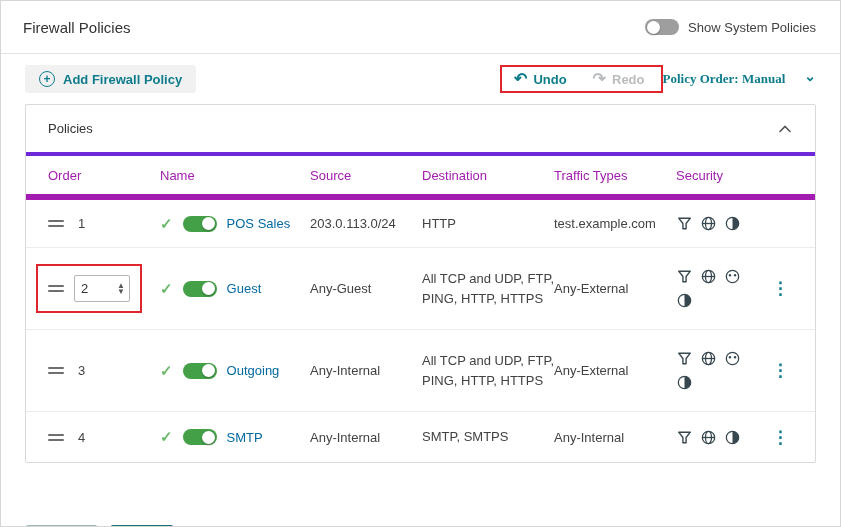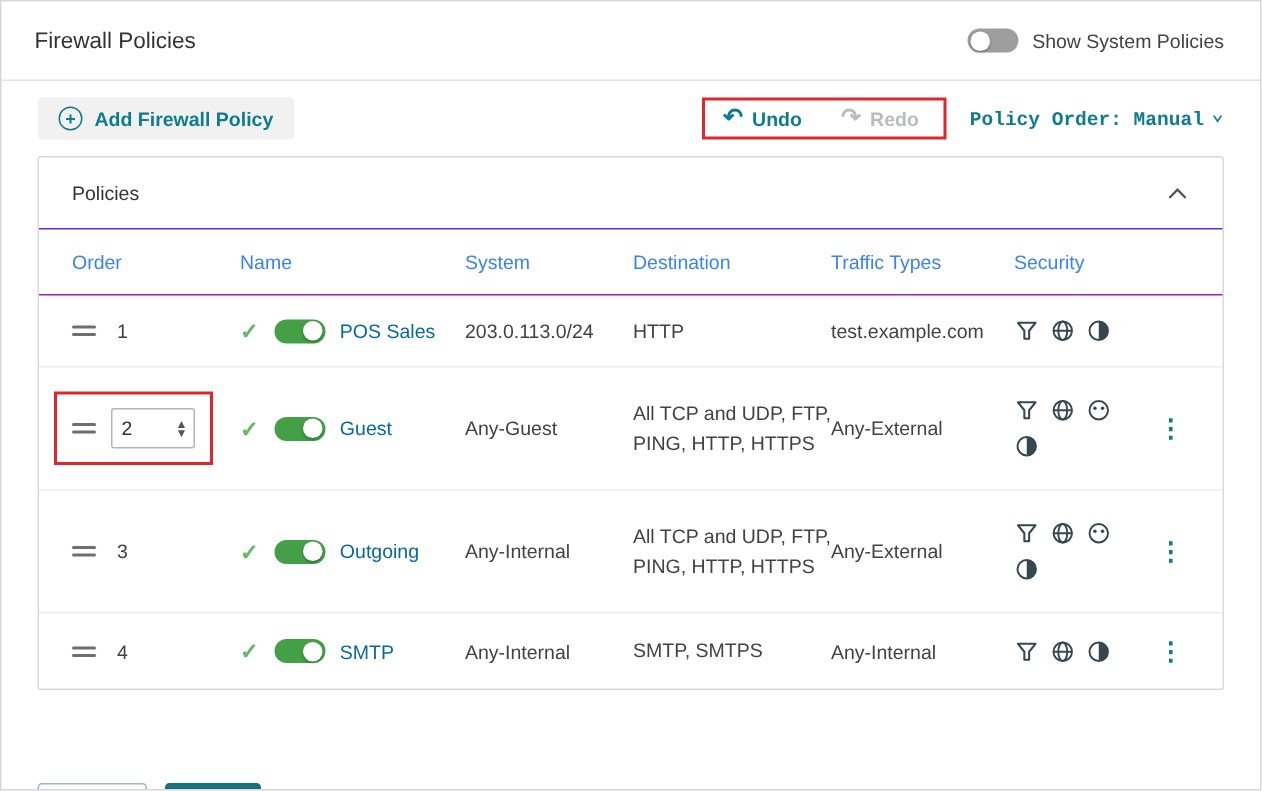--- a/index.html
+++ b/index.html
@@ -61,50 +61,50 @@
   }
   .undo-btn, .redo-btn {
     display: inline-flex; align-items: center; gap: 6px;
     background: none; border: none; font-weight: bold; font-size: 13px;
     font-family: "Liberation Sans", sans-serif; cursor: pointer;
   }
   .undo-btn { color: #0e7c8c; }
   .redo-btn { color: #b9bcbe; }
   .arrow-glyph { font-size: 16px; line-height: 1; }
   .policy-order {
-    margin-left: 16px; color: #0e7c8c; font-weight: bold; font-size: 13px;
-    display: inline-flex; align-items: center; gap: 5px;
+    color: #0e7c8c; font-weight: bold; font-size: 13px;
+    display: inline-flex; align-items: center; gap: 19px;
     background: none; border: none; cursor: pointer;
-    font-family: Liberation Mono, monospace;
+    font-family: Liberation Serif, serif;
   }
   .chev-down { font-size: 14px; line-height: .6; position: relative; top: -2px; }
 
   
   .panel {
     margin: 2px 24px 0 24px;
     border: 1px solid #d9d9d9;
     background: #fff;
     border-radius: 2px;
   }
   .panel-header {
     display: flex; align-items: center; justify-content: space-between;
-    padding: 14px 22px; border-bottom: 1px solid #6d28d9;
+    padding: 14px 22px; border-bottom: 4px solid #6d28d9;
   }
   .panel-title { color: #333; font-size: 13px; }
   .collapse-btn { background: none; border: none; cursor: pointer; padding: 2px; }
 
   .grid-row {
     display: grid;
     grid-template-columns: 112px 150px 112px 132px 122px 92px 1fr;
     align-items: center;
     padding: 0 22px;
   }
   .col-head {
-    height: 44px; color: #3b82f6; font-size: 13px;
-    border-bottom: 1px solid #a21caf;
+    height: 44px; color: #a21caf; font-size: 13px;
+    border-bottom: 6px solid #a21caf;
   }
   .col-head > div { align-self: center; }
 
   .data-row { border-bottom: 1px solid #ececec; }
   .data-row:last-child { border-bottom: none; }
   .row-1 { min-height: 48px; }
   .row-2 { min-height: 82px; }
   .row-3 { min-height: 82px; }
   .row-4 { min-height: 50px; }
 
@@ -202,21 +202,21 @@
     <button class="collapse-btn">
       <svg width="12" height="8" viewBox="0 0 12 8">
           <polyline points="1,6.5 6,1.5 11,6.5" fill="none" stroke="#555" stroke-width="1.6" stroke-linecap="round"></polyline>
         </svg>
     </button>
   </div>
 
   <div class="grid-row col-head">
     <div>Order</div>
     <div>Name</div>
-    <div>System</div>
+    <div>Source</div>
     <div>Destination</div>
     <div>Traffic Types</div>
     <div>Security</div>
     <div></div>
   </div>
 
   <div class="grid-row data-row row-1">
     <div class="order-cell">
       <span class="drag-handle">
           <i></i>

